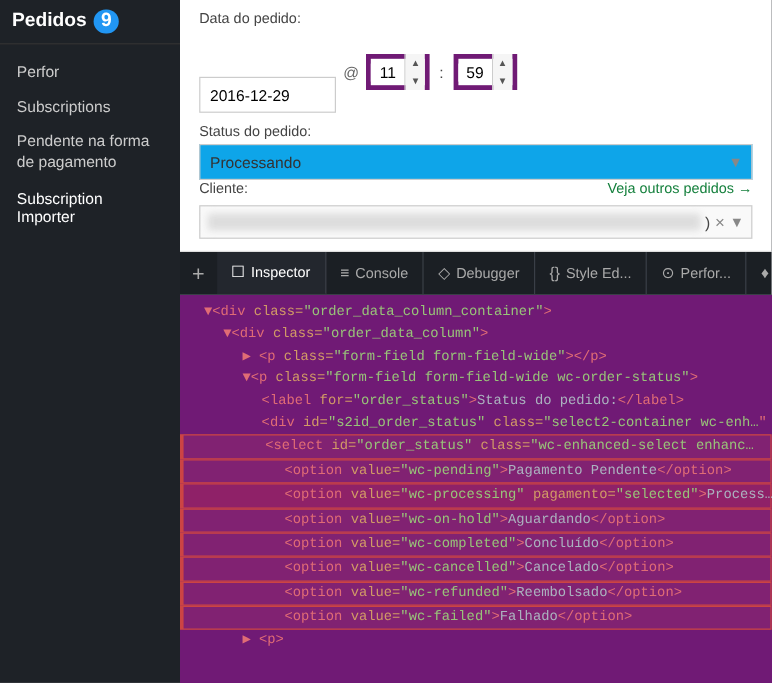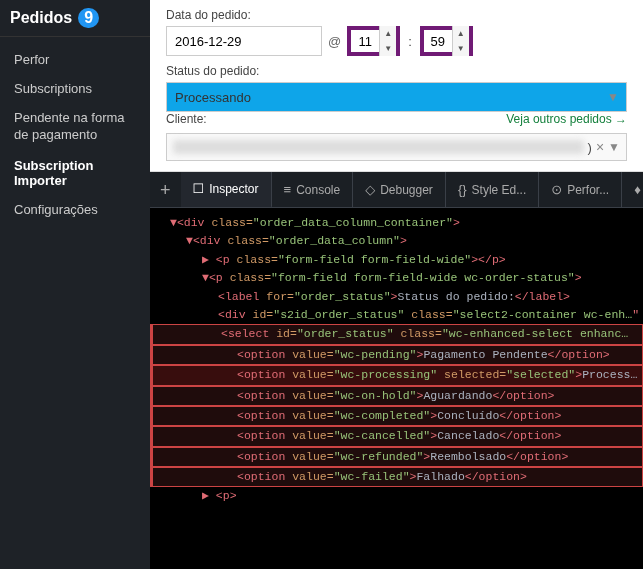--- a/index.html
+++ b/index.html
@@ -73,23 +73,24 @@
     }
     .date-row {
       display: flex;
       align-items: center;
       gap: 6px;
     }
     .date-input {
       border: 1px solid #ccc;
       padding: 4px 8px;
       font-size: 13px;
-      width: 156px;
+      width: 114px;
       height: 30px;
       background: #fff;
+      margin-top: 38px;
     }
     .at-sign { color: #666; font-size: 13px; }
     .time-box {
       display: flex;
       align-items: center;
       border: 4px solid #701a75;
       height: 30px;
       background: #fff;
     }
     .time-box input {
@@ -218,21 +219,21 @@
     .tab-icon { font-size: 13px; }
 
     
     .code-area {
       flex: 1;
       overflow-y: auto;
       padding: 6px 0;
       font-family: 'Courier New', monospace;
       font-size: 11.5px;
       color: #abb2bf;
-      background: #000000;
+      background: #701a75;
       line-height: 1.6;
     }
     .code-line {
       padding: 0 8px 0 20px;
       white-space: nowrap;
     }
     .code-line.highlighted {
       background: rgba(255,100,100,0.12);
       border: 1px solid #cc4444;
       border-left: 3px solid #cc4444;
@@ -255,22 +256,21 @@
 
 <nav class="sidebar">
   <div class="sidebar-header">
     <span>Pedidos</span>
     <span class="badge">9</span>
   </div>
   <ul class="sidebar-menu">
     <li>Perfor</li>
     <li>Subscriptions</li>
     <li style="line-height:1.3">Pendente na forma de pagamento</li>
-    <li style="color:#fff;font-weight:bold">Subscription Importer</li>
-    <li>Configurações</li>
+    <li style="color:#fff;font-weight:normal">Subscription Importer</li>
   </ul>
 </nav>
 
 <div class="main">
 
   <div class="form-area">
     <label class="form-label">Data do pedido:</label>
     <div class="date-row">
       <input class="date-input" type="text" value="2016-12-29" style="">
       <span class="at-sign">@</span>
@@ -380,21 +380,21 @@
         <span class="attr"> id=</span><span class="val">"order_status"</span>
         <span class="attr"> class=</span><span class="val">"wc-enhanced-select enhanc…</span>
       </div>
       <div class="code-line indent5 highlighted">
         <span class="tag">&lt;option</span>
         <span class="attr"> value=</span><span class="val">"wc-pending"</span><span class="tag">&gt;</span><span class="txt">Pagamento Pendente</span><span class="tag">&lt;/option&gt;</span>
       </div>
       <div class="code-line indent5 highlighted selected" style="background:rgba(255,60,60,0.22)">
         <span class="tag">&lt;option</span>
         <span class="attr"> value=</span><span class="val">"wc-processing"</span>
-        <span class="attr"> selected=</span><span class="val">"selected"</span><span class="tag">&gt;</span><span class="txt">Process…</span>
+        <span class="attr"> pagamento=</span><span class="val">"selected"</span><span class="tag">&gt;</span><span class="txt">Process…</span>
       </div>
       <div class="code-line indent5 highlighted">
         <span class="tag">&lt;option</span>
         <span class="attr"> value=</span><span class="val">"wc-on-hold"</span><span class="tag">&gt;</span><span class="txt">Aguardando</span><span class="tag">&lt;/option&gt;</span>
       </div>
       <div class="code-line indent5 highlighted">
         <span class="tag">&lt;option</span>
         <span class="attr"> value=</span><span class="val">"wc-completed"</span><span class="tag">&gt;</span><span class="txt">Concluído</span><span class="tag">&lt;/option&gt;</span>
       </div>
       <div class="code-line indent5 highlighted">

